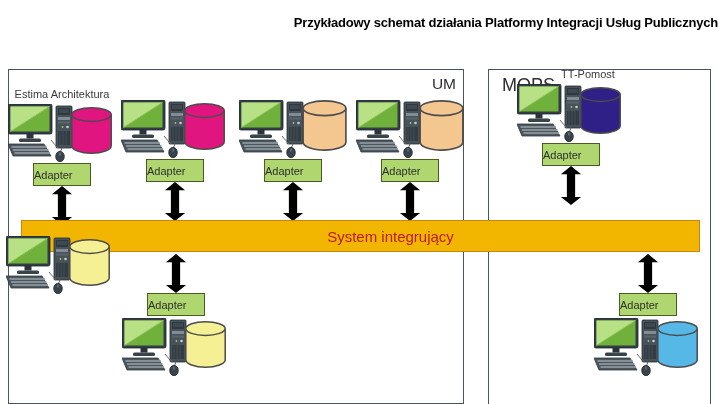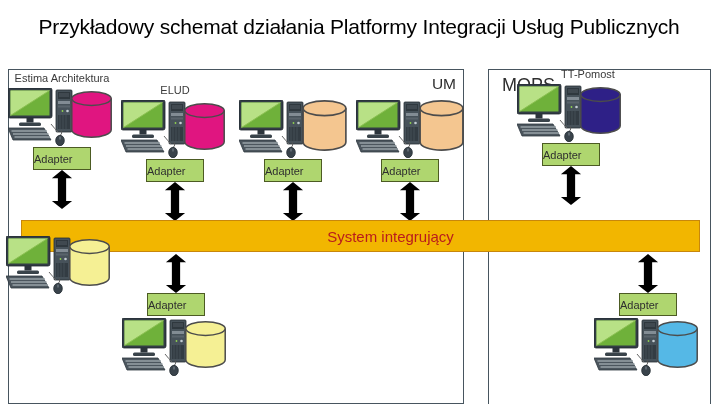--- a/index.html
+++ b/index.html
@@ -1,19 +1,19 @@
 <!DOCTYPE html>
 <html><head>
 <meta charset="utf-8">
 <style>
   html,body{margin:0;padding:0;background:#fff;}
   .stage{position:relative;width:718px;height:404px;background:#ffffff;overflow:hidden;
          font-family:"Liberation Sans","DejaVu Sans",sans-serif;color:#333;}
-  .title{position:absolute;top:15px;left:0;right:0;text-align:center;
-         font-size:21px;font-weight:normal;color:#000;letter-spacing:-0.2px;}
+  .title{position:absolute;top:15px;left:0;right:0;text-align:right;
+         font-size:13px;font-weight:bold;color:#000;letter-spacing:-0.2px;}
   .box{position:absolute;border:1.4px solid #47555f;background:transparent;z-index:1;}
   .box.um{left:8px;top:69px;width:454px;height:333px;}
   .box.mops{left:488px;top:69px;width:221px;height:350px;}
   .box-label{position:absolute;font-weight:normal;color:#2e2e2e;}
   .um-label{top:5px;right:7px;font-size:15.5px;}
   .mops-label{top:5px;left:13px;font-size:18px;}
   .bar{position:absolute;left:21px;top:220px;width:679px;height:32px;
        background:#F2B600;border:1.5px solid #C8870B;z-index:3;
        display:flex;align-items:center;justify-content:center;box-sizing:border-box;}
   .bar-label{font-size:15px;color:#b91c1c;transform:translateX(30px);}
@@ -78,41 +78,40 @@
     <div class="box-label um-label">UM</div>
   </div>
   <div class="box mops">
     <div class="box-label mops-label">MOPS</div>
   </div>
 
   <div class="bar">
     <span class="bar-label">System integrujący</span>
   </div>
 
-  <div class="sys-group" style="left:6px;top:72px">
+  <div class="sys-group" style="left:6px;top:88px">
     <div class="sys-label">Estima Architektura</div>
     <div class="icon-row">
       <svg class="pc">
           <use href="#pc"></use>
         </svg>
       <svg class="cyl" viewBox="0 0 60 62">
         <path d="M4 10 V51 c0 5.5 11.64 10 26 10 s26 -4.5 26 -10 V10" fill="#E01580"></path>
         <ellipse cx="30" cy="10" rx="26" ry="9" fill="#E01580"></ellipse>
       </svg>
     </div>
     <div class="adapter">
       <span>Adapter</span>
     </div>
     <svg class="arrow" viewBox="0 0 24 48" preserveAspectRatio="none">
         <use href="#dblarrow"></use>
       </svg>
   </div>
 
   <div class="sys-group" style="left:119px;top:84px">
-    <div class="sys-label">ELUD</div>
     <div class="icon-row">
       <svg class="pc">
           <use href="#pc"></use>
         </svg>
       <svg class="cyl" viewBox="0 0 60 62">
         <path d="M4 10 V51 c0 5.5 11.64 10 26 10 s26 -4.5 26 -10 V10" fill="#E01580"></path>
         <ellipse cx="30" cy="10" rx="26" ry="9" fill="#E01580"></ellipse>
       </svg>
     </div>
     <div class="adapter">

